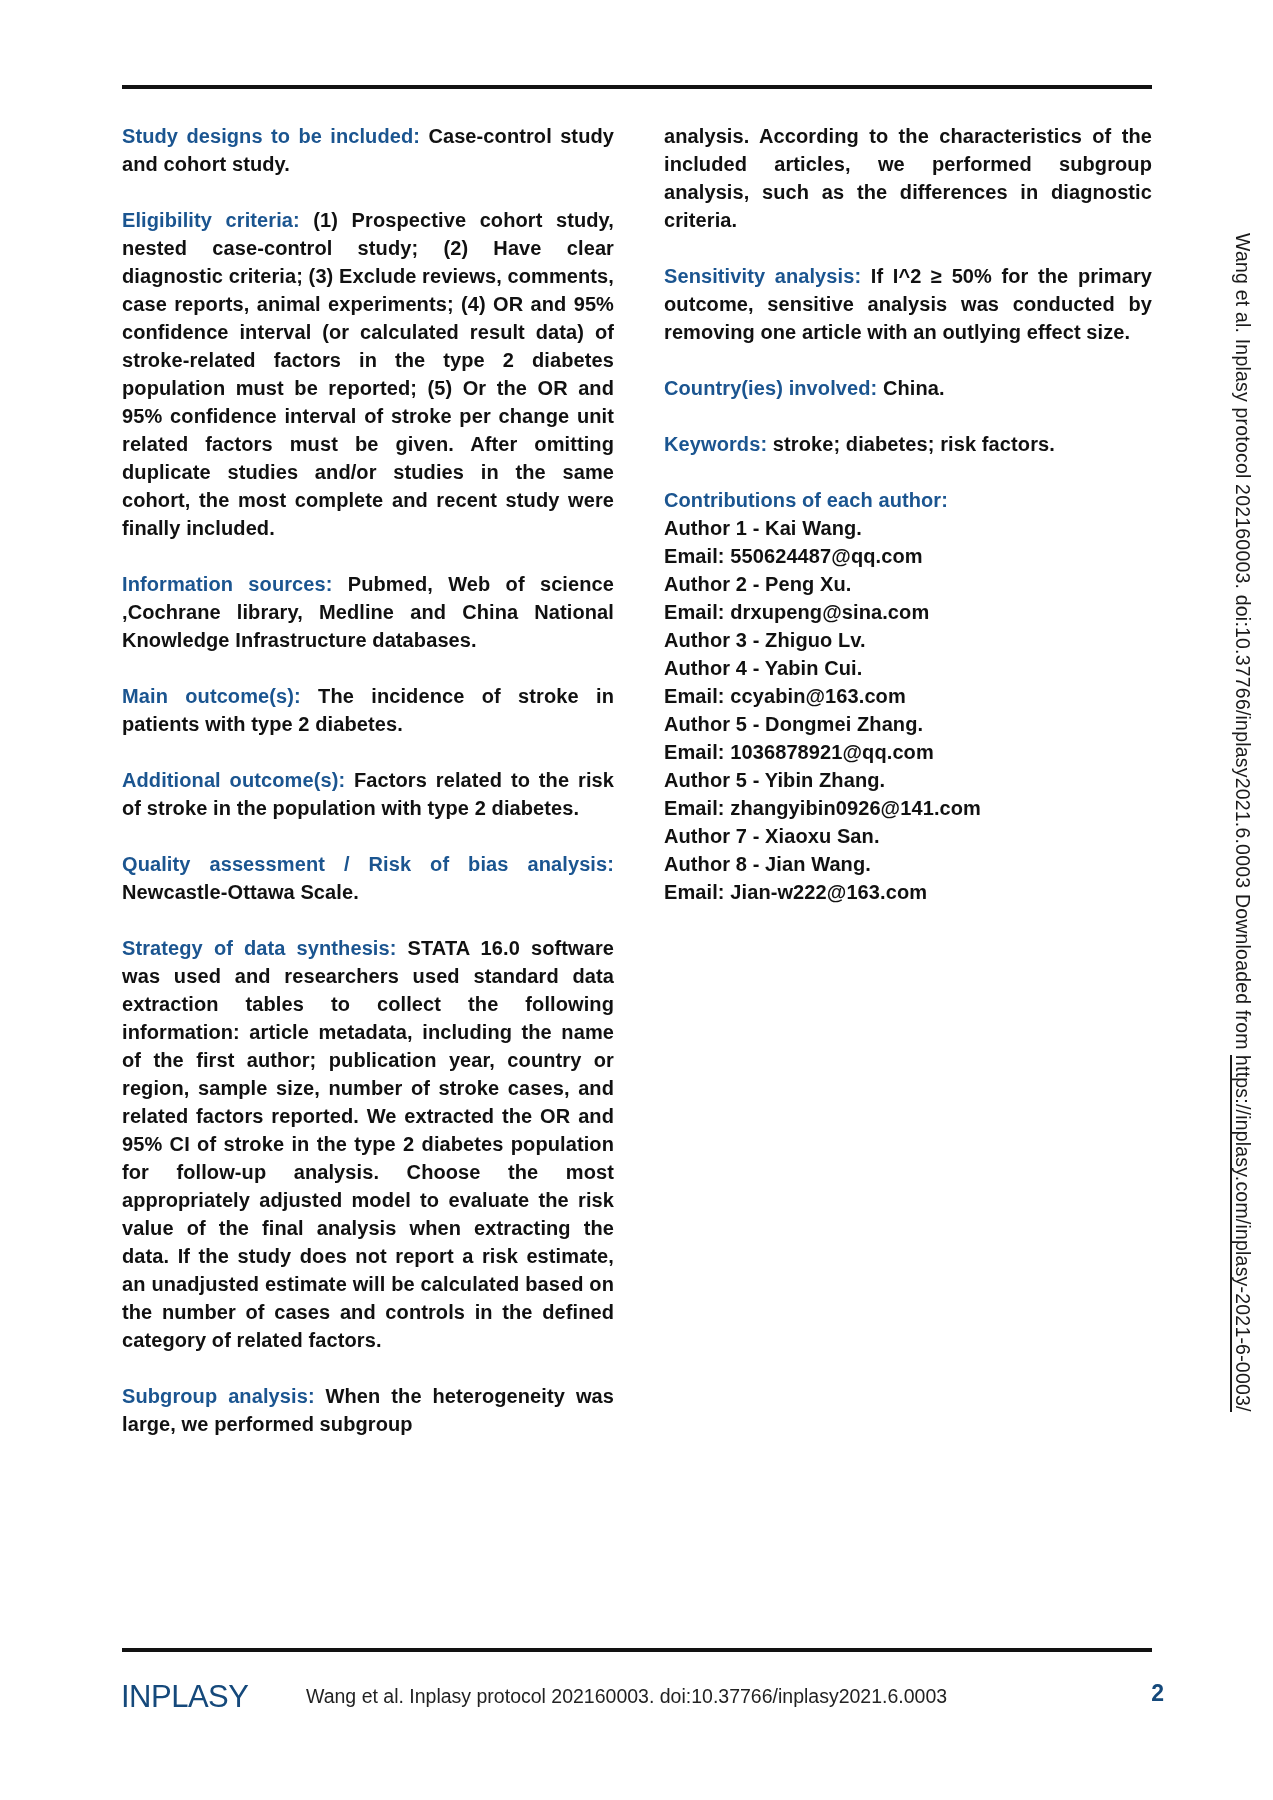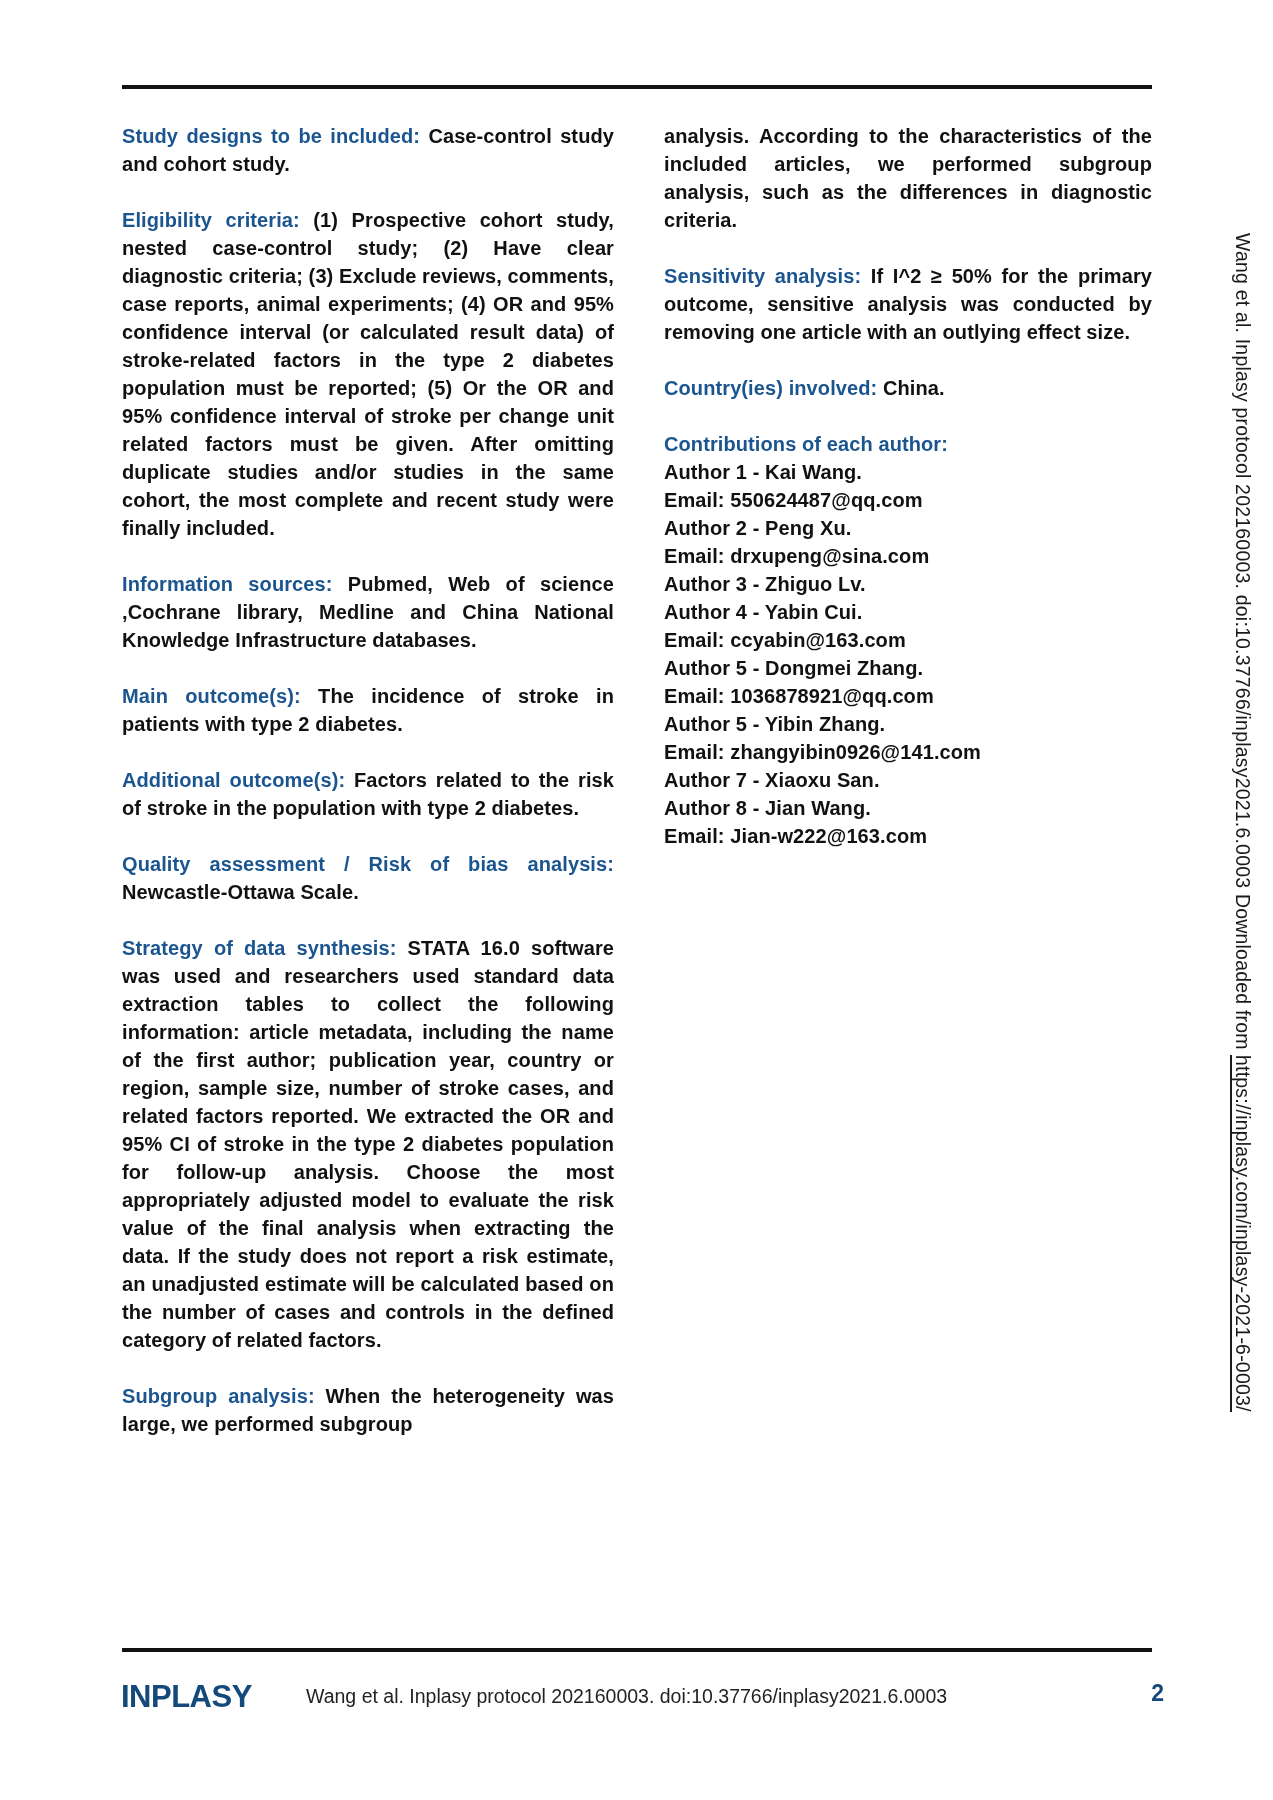--- a/index.html
+++ b/index.html
@@ -28,21 +28,21 @@
   .sidebar {
     position:absolute; left:1231px; top:233px;
     writing-mode:vertical-rl; text-orientation:mixed;
     font-size:19.5px; font-weight:normal; color:#1a1a1a;
     letter-spacing:0.2px; white-space:nowrap;
   }
   .sidebar .link { border-left:2px solid #1a1a1a; }
 
   .footer-logo {
     position:absolute; left:121px; top:1679px;
-    font-size:31px; font-weight:bold; color:#15497b; letter-spacing:-0.5px;
+    font-size:31px; font-weight:normal; color:#15497b; letter-spacing:-0.5px;
   }
   .footer-citation {
     position:absolute; left:306px; top:1685px;
     font-size:19.5px; font-weight:normal; color:#222222;
   }
   .footer-page {
     position:absolute; right:121px; top:1680px;
     font-size:23px; font-weight:bold; color:#15497b;
   }
 </style>
@@ -61,20 +61,21 @@
     <p class="para"><span class="h">Additional outcome(s): </span><span>Factors related to the risk of stroke in the population with type 2 diabetes.</span></p>
     <p class="para"><span class="h">Quality assessment / Risk of bias analysis: </span><span>Newcastle-Ottawa Scale.</span></p>
     <p class="para"><span class="h">Strategy of data synthesis: </span><span>STATA 16.0 software was used and researchers used standard data extraction tables to collect the following information: article metadata, including the name of the first author; publication year, country or region, sample size, number of stroke cases, and related factors reported. We extracted the OR and 95% CI of stroke in the type 2 diabetes population for follow-up analysis. Choose the most appropriately adjusted model to evaluate the risk value of the final analysis when extracting the data. If the study does not report a risk estimate, an unadjusted estimate will be calculated based on the number of cases and controls in the defined category of related factors.</span></p>
     <p class="para"><span class="h">Subgroup analysis: </span><span>When the heterogeneity was large, we performed subgroup</span></p>
   </div>
 
   <div class="col col-right">
     <p class="para">analysis. According to the characteristics of the included articles, we performed subgroup analysis, such as the differences in diagnostic criteria.</p>
     <p class="para"><span class="h">Sensitivity analysis: </span><span>If I^2 ≥ 50% for the primary outcome, sensitive analysis was conducted by removing one article with an outlying effect size.</span></p>
     <p class="para"><span class="h">Country(ies) involved: </span><span>China.</span></p>
+    <p class="para"><span class="h">Keywords: </span><span>stroke; diabetes; risk factors.</span></p>
     <p class="para authors-block">
       <span class="line h">Contributions of each author:</span>
       <span class="line">Author 1 - Kai Wang.</span>
       <span class="line">Email: 550624487@qq.com</span>
       <span class="line">Author 2 - Peng Xu.</span>
       <span class="line">Email: drxupeng@sina.com</span>
       <span class="line">Author 3 - Zhiguo Lv.</span>
       <span class="line">Author 4 - Yabin Cui.</span>
       <span class="line">Email: ccyabin@163.com</span>
       <span class="line">Author 5 - Dongmei Zhang.</span>

